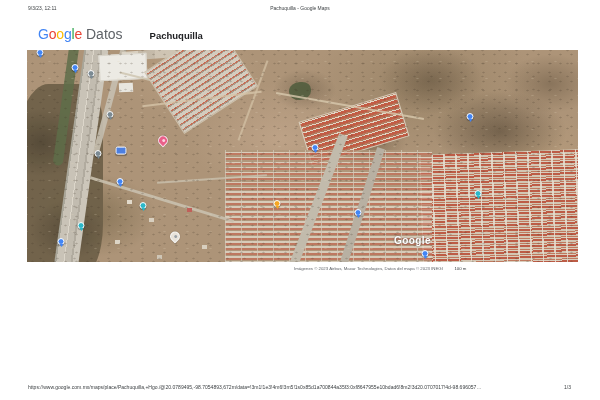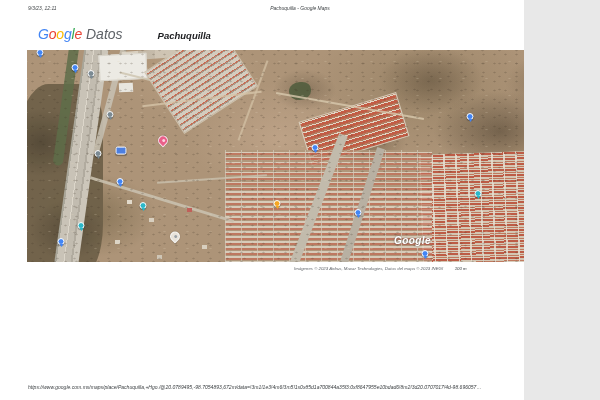--- a/index.html
+++ b/index.html
@@ -1,30 +1,30 @@
 <!DOCTYPE html>
 <html><head>
 <meta charset="utf-8">
 <style>
   html,body{margin:0;padding:0;background:#e8e8e8;}
-  .page{position:relative;width:524px;height:400px;background:#ffffff;overflow:hidden;
-        font-family:"Liberation Sans", sans-serif;color:#202124;font-style:italic;}
+  .page{position:relative;width:600px;height:400px;background:#ffffff;overflow:hidden;
+        font-family:"Liberation Sans", sans-serif;color:#202124;}
 
   
   .tiny{position:absolute;font-size:9px;white-space:nowrap;color:#3c4043;}
   .doc-date{top:6px;left:28px;transform:scale(.55);transform-origin:0 0;}
   .doc-title{top:6px;left:0;width:600px;text-align:center;transform:scale(.55);transform-origin:50% 0;}
   .doc-url{top:385px;left:28px;transform:scale(.56);transform-origin:0 0;}
   .doc-page{top:385px;left:564px;transform:scale(.56);transform-origin:0 0;}
 
   
   .brand-row{position:absolute;left:38px;top:26px;display:flex;align-items:baseline;}
   .logo{font-size:14px;letter-spacing:-.2px;font-weight:500;}
   .logo-maps{color:#5f6368;margin-left:4px;font-size:14px;font-weight:400;}
-  .place-name{margin-left:35px;font-size:9.5px;font-weight:bold;color:#202124;}
+  .place-name{margin-left:27px;font-size:9.5px;font-weight:bold;color:#202124;}
 
   
   .map-frame{position:absolute;left:27px;top:50px;width:551px;height:212px;overflow:hidden;
              background:#ad9478;}
   .layer{position:absolute;}
 
   .m-base{inset:0;background-color:#ad9478;background-image:
     radial-gradient(90px 60px at 12% 78%, #887558 0%, rgba(136,117,88,0) 70%),
     radial-gradient(130px 80px at 46% 42%, #bda287 0%, rgba(189,162,135,0) 70%),
     radial-gradient(160px 95px at 72% 18%, #9b8568 0%, rgba(155,133,104,0) 72%),

